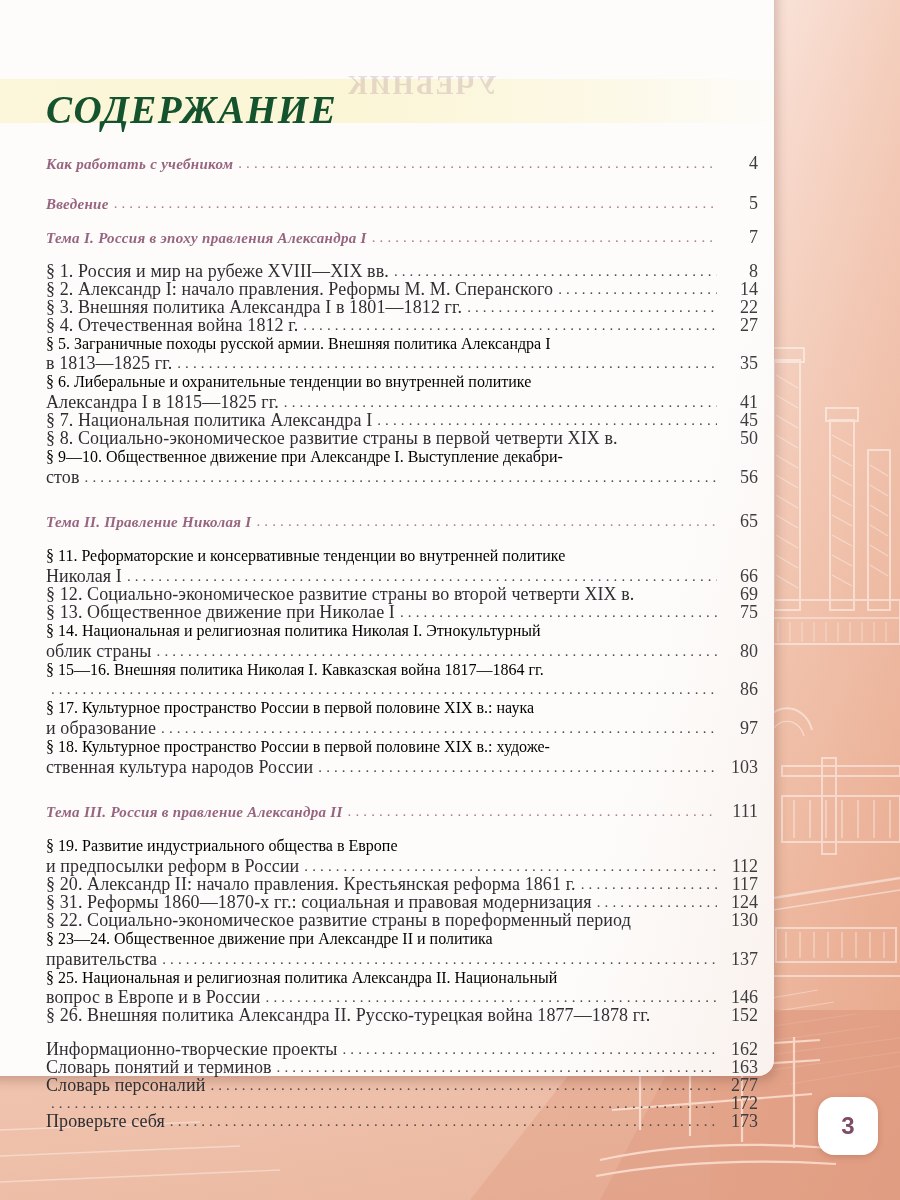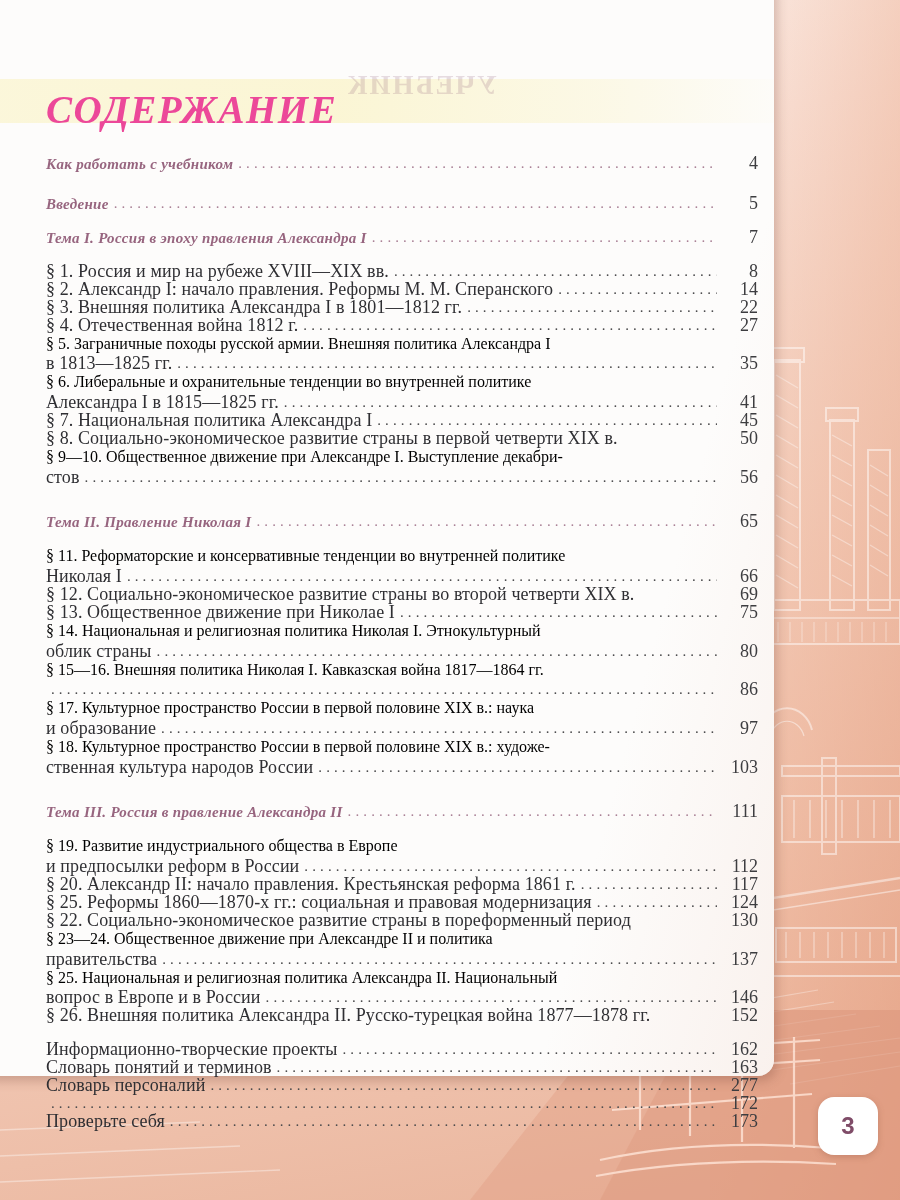--- a/index.html
+++ b/index.html
@@ -106,21 +106,21 @@
     top: 0;
     width: 712px;
   }
 
   #page-title {
     font-family: "Liberation Serif", "DejaVu Serif", serif;
     font-style: italic;
     font-weight: bold;
     font-size: 39px;
     letter-spacing: 1.5px;
-    color: #ec4899;
+    color: #14532d;
     margin: 0;
     padding-top: 88px;
     line-height: 1.12;
   }
 
   .toc {
     margin-top: 22px;
   }
 
   .toc-row {
@@ -420,21 +420,21 @@
         </div></div>
       <div class="entry lines">
         <div class="toc-row row-section">
           <span class="label">§ 20. Александр II: начало правления. Крестьянская реформа 1861 г.</span>
           <span class="leader">........................................................................................................................</span>
           <span class="pagenum">117</span>
         </div>
       </div>
       <div class="entry lines">
         <div class="toc-row row-section">
-          <span class="label">§ 25. Реформы 1860—1870-х гг.: социальная и правовая модернизация</span>
+          <span class="label">§ 31. Реформы 1860—1870-х гг.: социальная и правовая модернизация</span>
           <span class="leader">........................................................................................................................</span>
           <span class="pagenum">124</span>
         </div>
       </div>
       <div class="entry lines">
         <div class="toc-row row-section">
           <span class="label">§ 22. Социально-экономическое развитие страны в пореформенный период</span>
           <span class="leader"></span>
           <span class="pagenum">130</span>
         </div>

